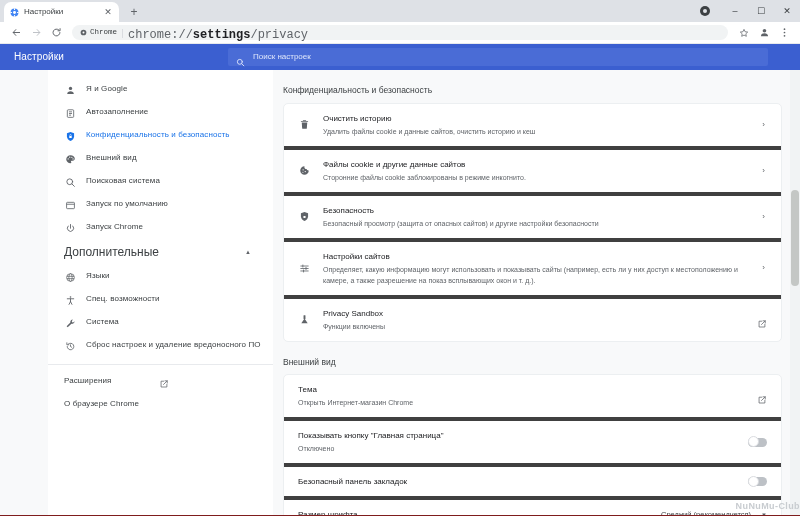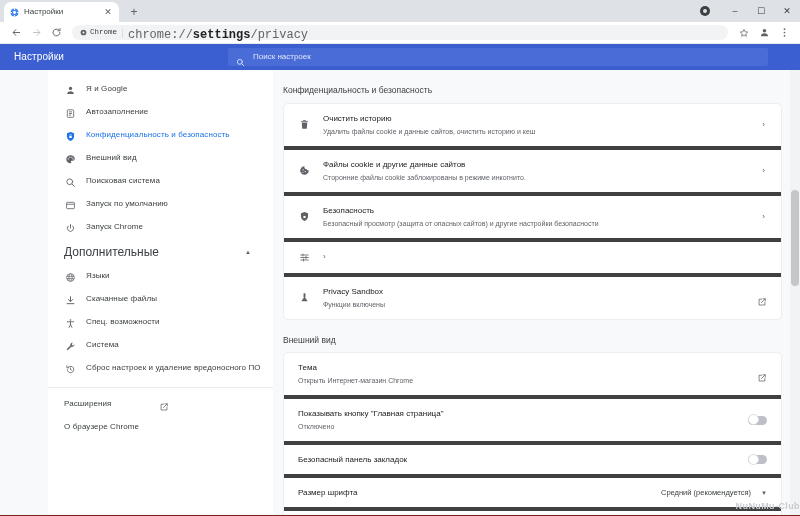--- a/index.html
+++ b/index.html
@@ -388,30 +388,20 @@
         <span class="nav-icon">
           <svg viewBox="0 0 16 16" width="11" height="11" fill="none" stroke="currentColor" stroke-width="1.1">
             <circle cx="8" cy="8" r="5.6"></circle>
               <ellipse cx="8" cy="8" rx="2.4" ry="5.6"></ellipse>
               <path d="M2.6 6.3h10.8M2.6 9.7h10.8"></path>
           </svg>
         </span>
         <span class="nav-label">Языки</span>
       </div>
 
-      <div class="nav-item">
-        <span class="nav-icon">
-          <svg viewBox="0 0 16 16" width="11" height="11" fill="none" stroke="currentColor" stroke-width="1.4" stroke-linecap="round" stroke-linejoin="round">
-            <path d="M8 2.4v7"></path>
-              <path d="M4.9 6.5 8 9.6l3.1-3.1"></path>
-              <path d="M3 12.6h10"></path>
-          </svg>
-        </span>
-        <span class="nav-label">Скачанные файлы</span>
-      </div>
 
       <div class="nav-item">
         <span class="nav-icon">
           <svg viewBox="0 0 16 16" width="11" height="11" fill="none" stroke="currentColor" stroke-width="1.3" stroke-linecap="round">
             <circle cx="8" cy="2.9" r="1.2" fill="currentColor" stroke="none"></circle>
             <path d="M3.3 5.5h9.4"></path>
               <path d="M8 5.5v4.2"></path>
               <path d="M8 9.7 5.9 13.6M8 9.7l2.1 3.9"></path>
           </svg>
         </span>
@@ -513,20 +503,24 @@
             </span>
           </div>
 
           <div class="row">
             <span class="row-icon">
               <svg viewBox="0 0 16 16" width="11" height="11" fill="none" stroke="currentColor" stroke-width="1.2" stroke-linecap="round">
                 <path d="M2.6 4.4h10.8M2.6 8h10.8M2.6 11.6h10.8"></path>
                 <path d="M5.6 2.9v3M10.2 6.5v3M6.6 10.1v3"></path>
               </svg>
             </span>
+            <span class="row-text">
+              <span class="row-title" style="display:block">Настройки сайтов</span>
+              <span class="row-sub" style="display:block">Определяет, какую информацию могут использовать и показывать сайты (например, есть ли у них доступ к местоположению и камере, а также разрешение на показ всплывающих окон и т. д.).</span>
+            </span>
             <span class="row-end">
               <span class="chev">›</span>
             </span>
           </div>
 
           <div class="row">
             <span class="row-icon">
               <svg viewBox="0 0 16 16" width="11" height="11" fill="currentColor">
                 <rect x="6.6" y="1.8" width="2.8" height="5.6" rx="0.5"></rect>
                 <path d="M8 6.6 12.6 13.4H3.4z"></path>

